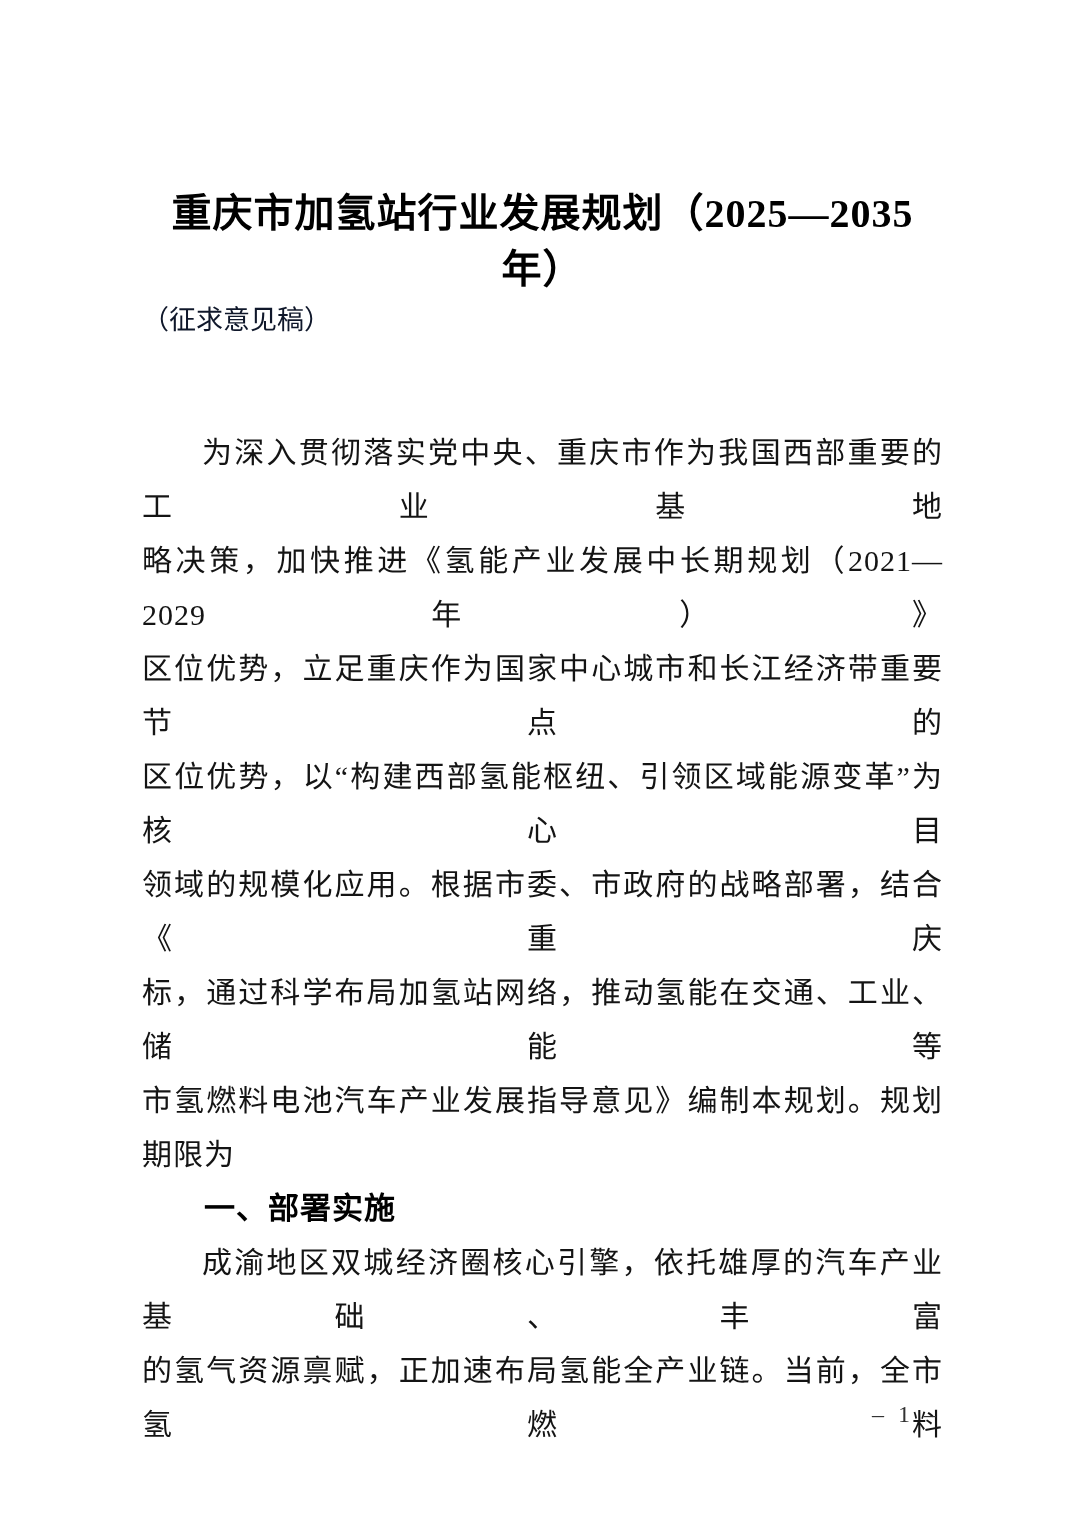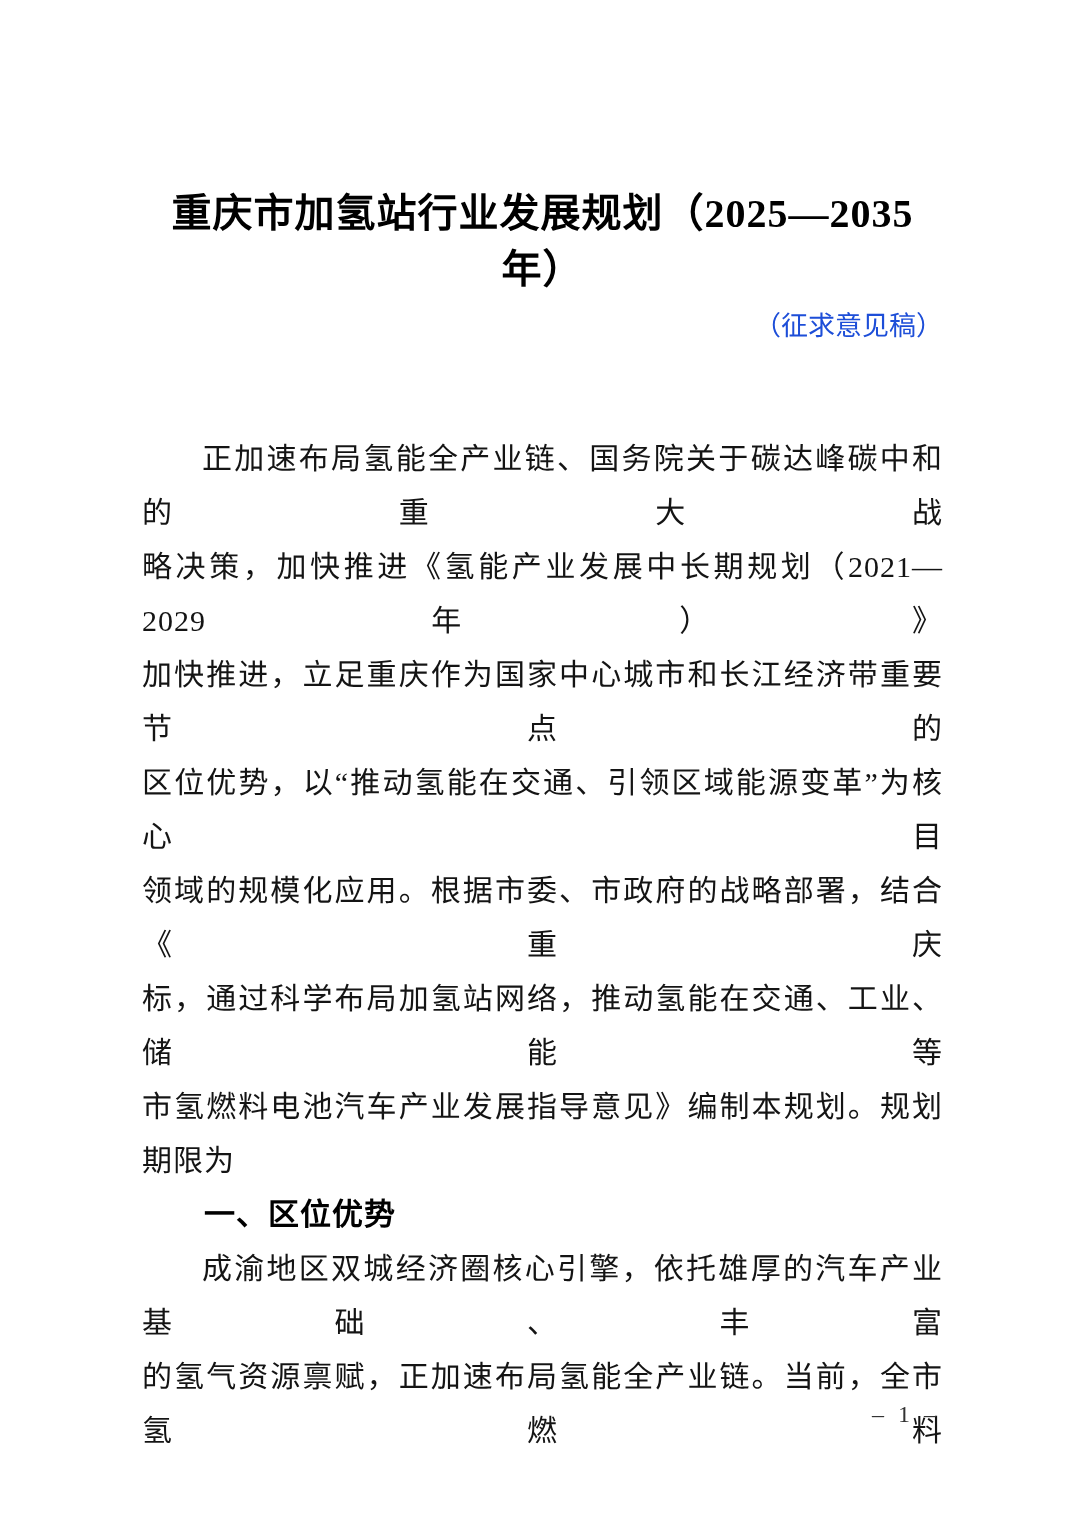--- a/index.html
+++ b/index.html
@@ -22,25 +22,24 @@
   .doc-title {
     text-align: center;
     font-family: "Liberation Serif", serif;
     font-weight: 700;
     font-size: 40px;
     line-height: 56px;
     color: #000000;
     letter-spacing: 1px;
   }
   .doc-subtitle {
-    text-align: right;
+    text-align: left;
     font-size: 27px;
     line-height: 44px;
-    margin-top: 6px;
-    color: #1d4ed8;
+    color: #0f172a;
   }
   .body-block {
     margin-top: 84px;
   }
   .para {
     font-size: 30px;
     line-height: 54px;
     color: #141414;
     letter-spacing: 1px;
   }
@@ -79,30 +78,30 @@
 <div class="page">
   <div class="content">
 
     <div class="doc-title">重庆市加氢站行业发展规划（2025—2035 年）</div>
 
     <div class="doc-subtitle">（征求意见稿）</div>
 
     <div class="body-block">
 
       <div class="para">
-          <div class="line">正加速布局氢能全产业链、国务院关于碳达峰碳中和的重大战</div>
+          <div class="line">为深入贯彻落实党中央、重庆市作为我国西部重要的工业基地</div>
           <div class="line">略决策，加快推进《氢能产业发展中长期规划（2021—2029 年）》</div>
-          <div class="line">加快推进，立足重庆作为国家中心城市和长江经济带重要节点的</div>
-          <div class="line">区位优势，以“推动氢能在交通、引领区域能源变革”为核心目</div>
+          <div class="line">区位优势，立足重庆作为国家中心城市和长江经济带重要节点的</div>
+          <div class="line">区位优势，以“构建西部氢能枢纽、引领区域能源变革”为核心目</div>
           <div class="line">领域的规模化应用。根据市委、市政府的战略部署，结合《重庆</div>
           <div class="line">标，通过科学布局加氢站网络，推动氢能在交通、工业、储能等</div>
           <div class="line">市氢燃料电池汽车产业发展指导意见》编制本规划。规划期限为</div>
         </div>
 
-      <div class="section-heading">一、区位优势</div>
+      <div class="section-heading">一、部署实施</div>
 
       <div class="para justify-all">
           <div class="line">成渝地区双城经济圈核心引擎，依托雄厚的汽车产业基础、丰富</div>
           <div class="line">的氢气资源禀赋，正加速布局氢能全产业链。当前，全市氢燃料</div>
         </div>
 
     </div>
   </div>
 
   <div class="page-number">– 1 –</div>

